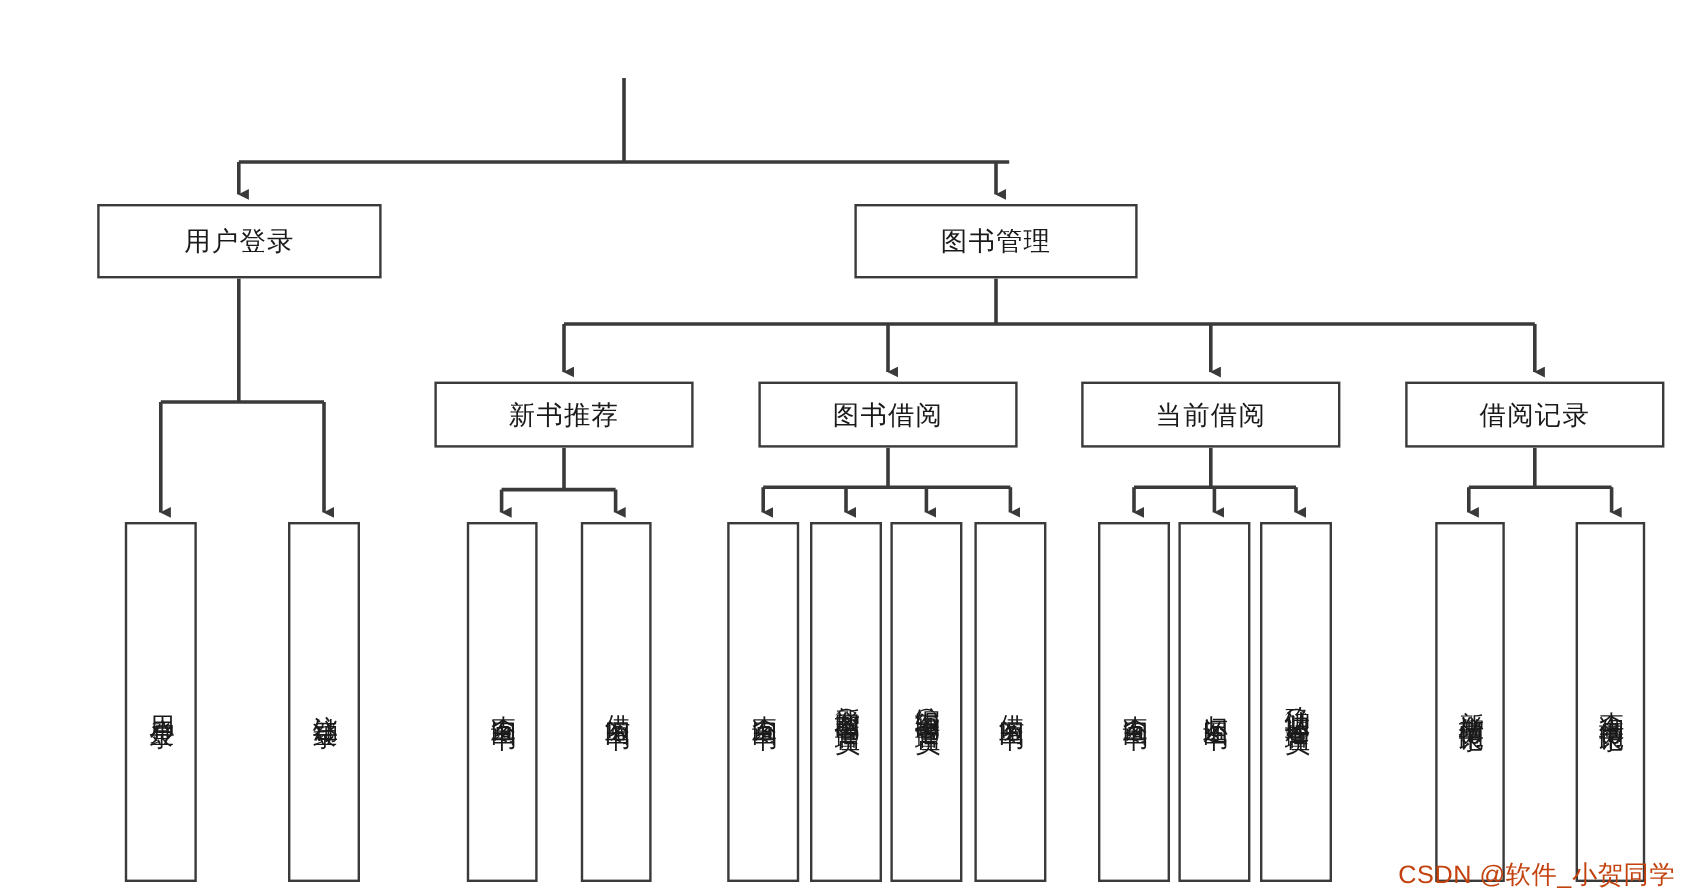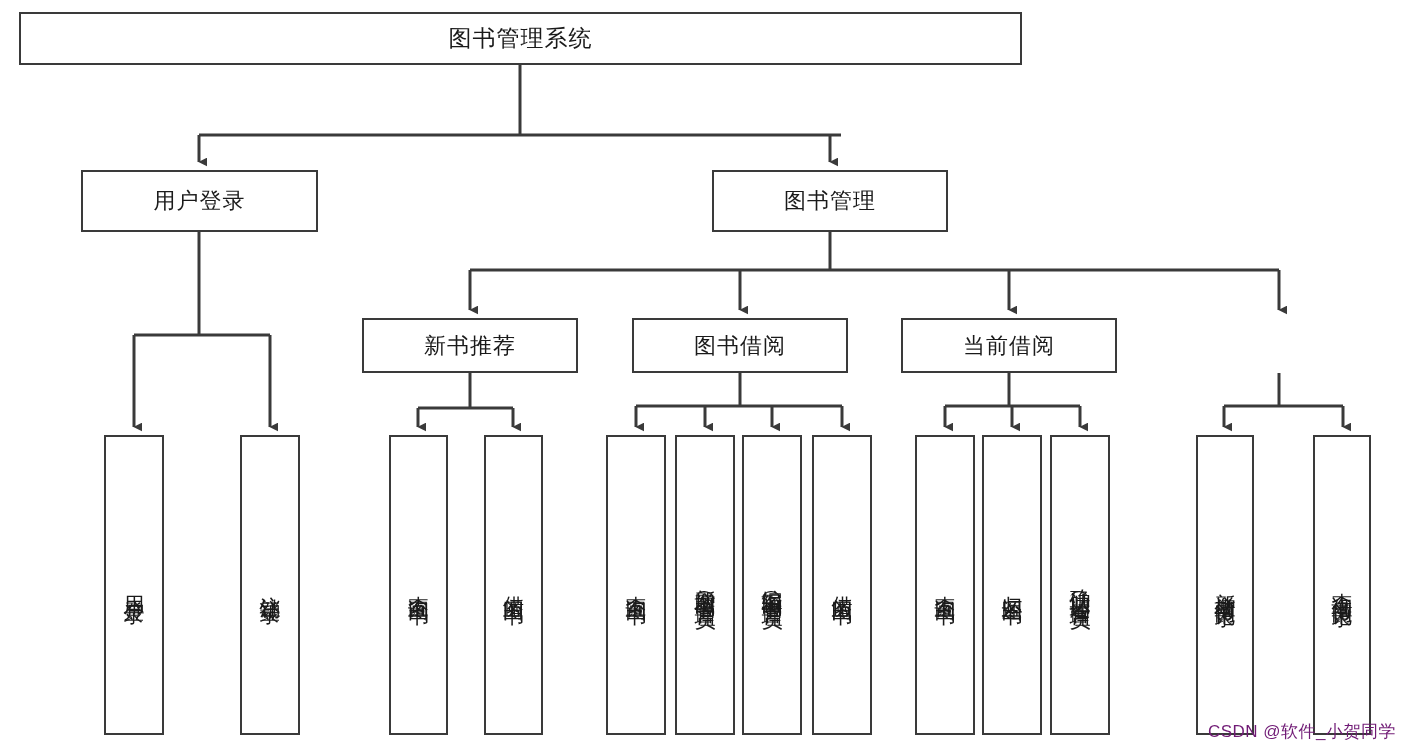--- a/index.html
+++ b/index.html
@@ -54,22 +54,22 @@
   }
   .node .hlabel {
     white-space: nowrap;
     letter-spacing: 1px;
     display: block;
   }
   #watermark {
     position: absolute;
     right: 9px;
     bottom: 4px;
-    font-size: 17px;
-    color: #701a75;
+    font-size: 21px;
+    color: #c2410c;
     letter-spacing: 0.5px;
     white-space: nowrap;
   }
 </style>
 </head>
 <body>
 
 <div id="canvas">
 
   <svg id="edges" viewBox="0 0 1405 747">
@@ -115,23 +115,20 @@
       <path d="M1012,406 L1012,427" marker-end="url(#arrow)"></path>
       <path d="M1080,406 L1080,427" marker-end="url(#arrow)"></path>
 
       <path d="M1279,373 L1279,406"></path>
       <path d="M1224,406 L1343,406"></path>
       <path d="M1224,406 L1224,427" marker-end="url(#arrow)"></path>
       <path d="M1343,406 L1343,427" marker-end="url(#arrow)"></path>
     </g>
   </svg>
 
-  <div class="node root" style="left:19px; top:12px; width:1003px; height:53px;">
-    <span class="hlabel">图书管理系统</span>
-  </div>
 
   <div class="node branch" style="left:81px; top:170px; width:237px; height:62px;">
     <span class="hlabel">用户登录</span>
   </div>
 
   <div class="node branch" style="left:712px; top:170px; width:236px; height:62px;font-family:Liberation Serif, serif;">
     <span class="hlabel">图书管理</span>
   </div>
 
   <div class="node branch" style="left:362px; top:318px; width:216px; height:55px;">
@@ -139,20 +136,23 @@
   </div>
 
   <div class="node branch" style="left:632px; top:318px; width:216px; height:55px;">
     <span class="hlabel">图书借阅</span>
   </div>
 
   <div class="node branch" style="left:901px; top:318px; width:216px; height:55px;text-align:center;">
     <span class="hlabel">当前借阅</span>
   </div>
 
+  <div class="node branch" style="left:1171px; top:318px; width:216px; height:55px;">
+    <span class="hlabel">借阅记录</span>
+  </div>
 
   <div class="node leaf" style="left:104px; top:435px; width:60px; height:300px;">
     <span class="vlabel">用户登录</span>
   </div>
 
   <div class="node leaf" style="left:240px; top:435px; width:60px; height:300px;">
     <span class="vlabel">注销登录</span>
   </div>
 
   <div class="node leaf" style="left:389px; top:435px; width:59px; height:300px;">

